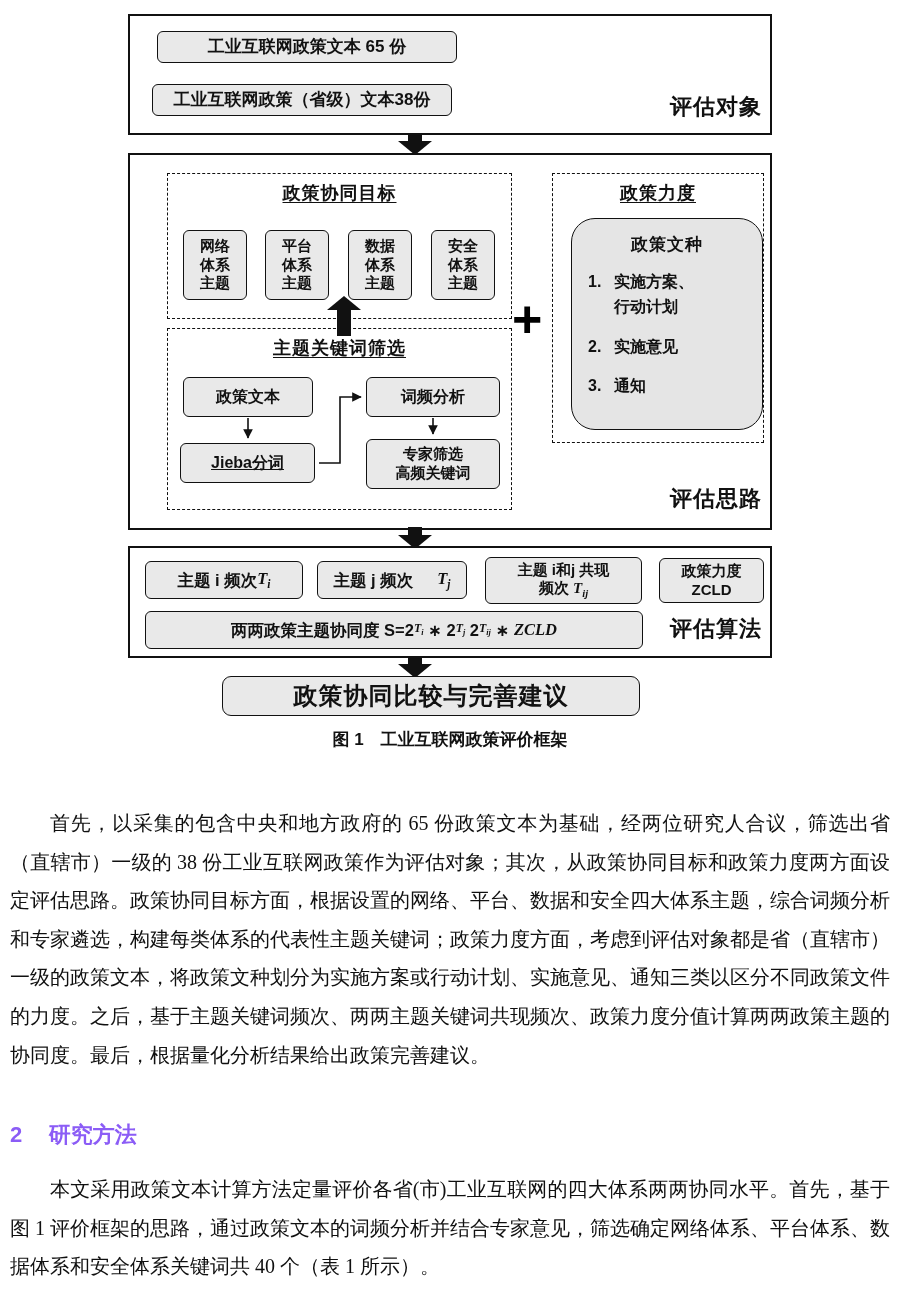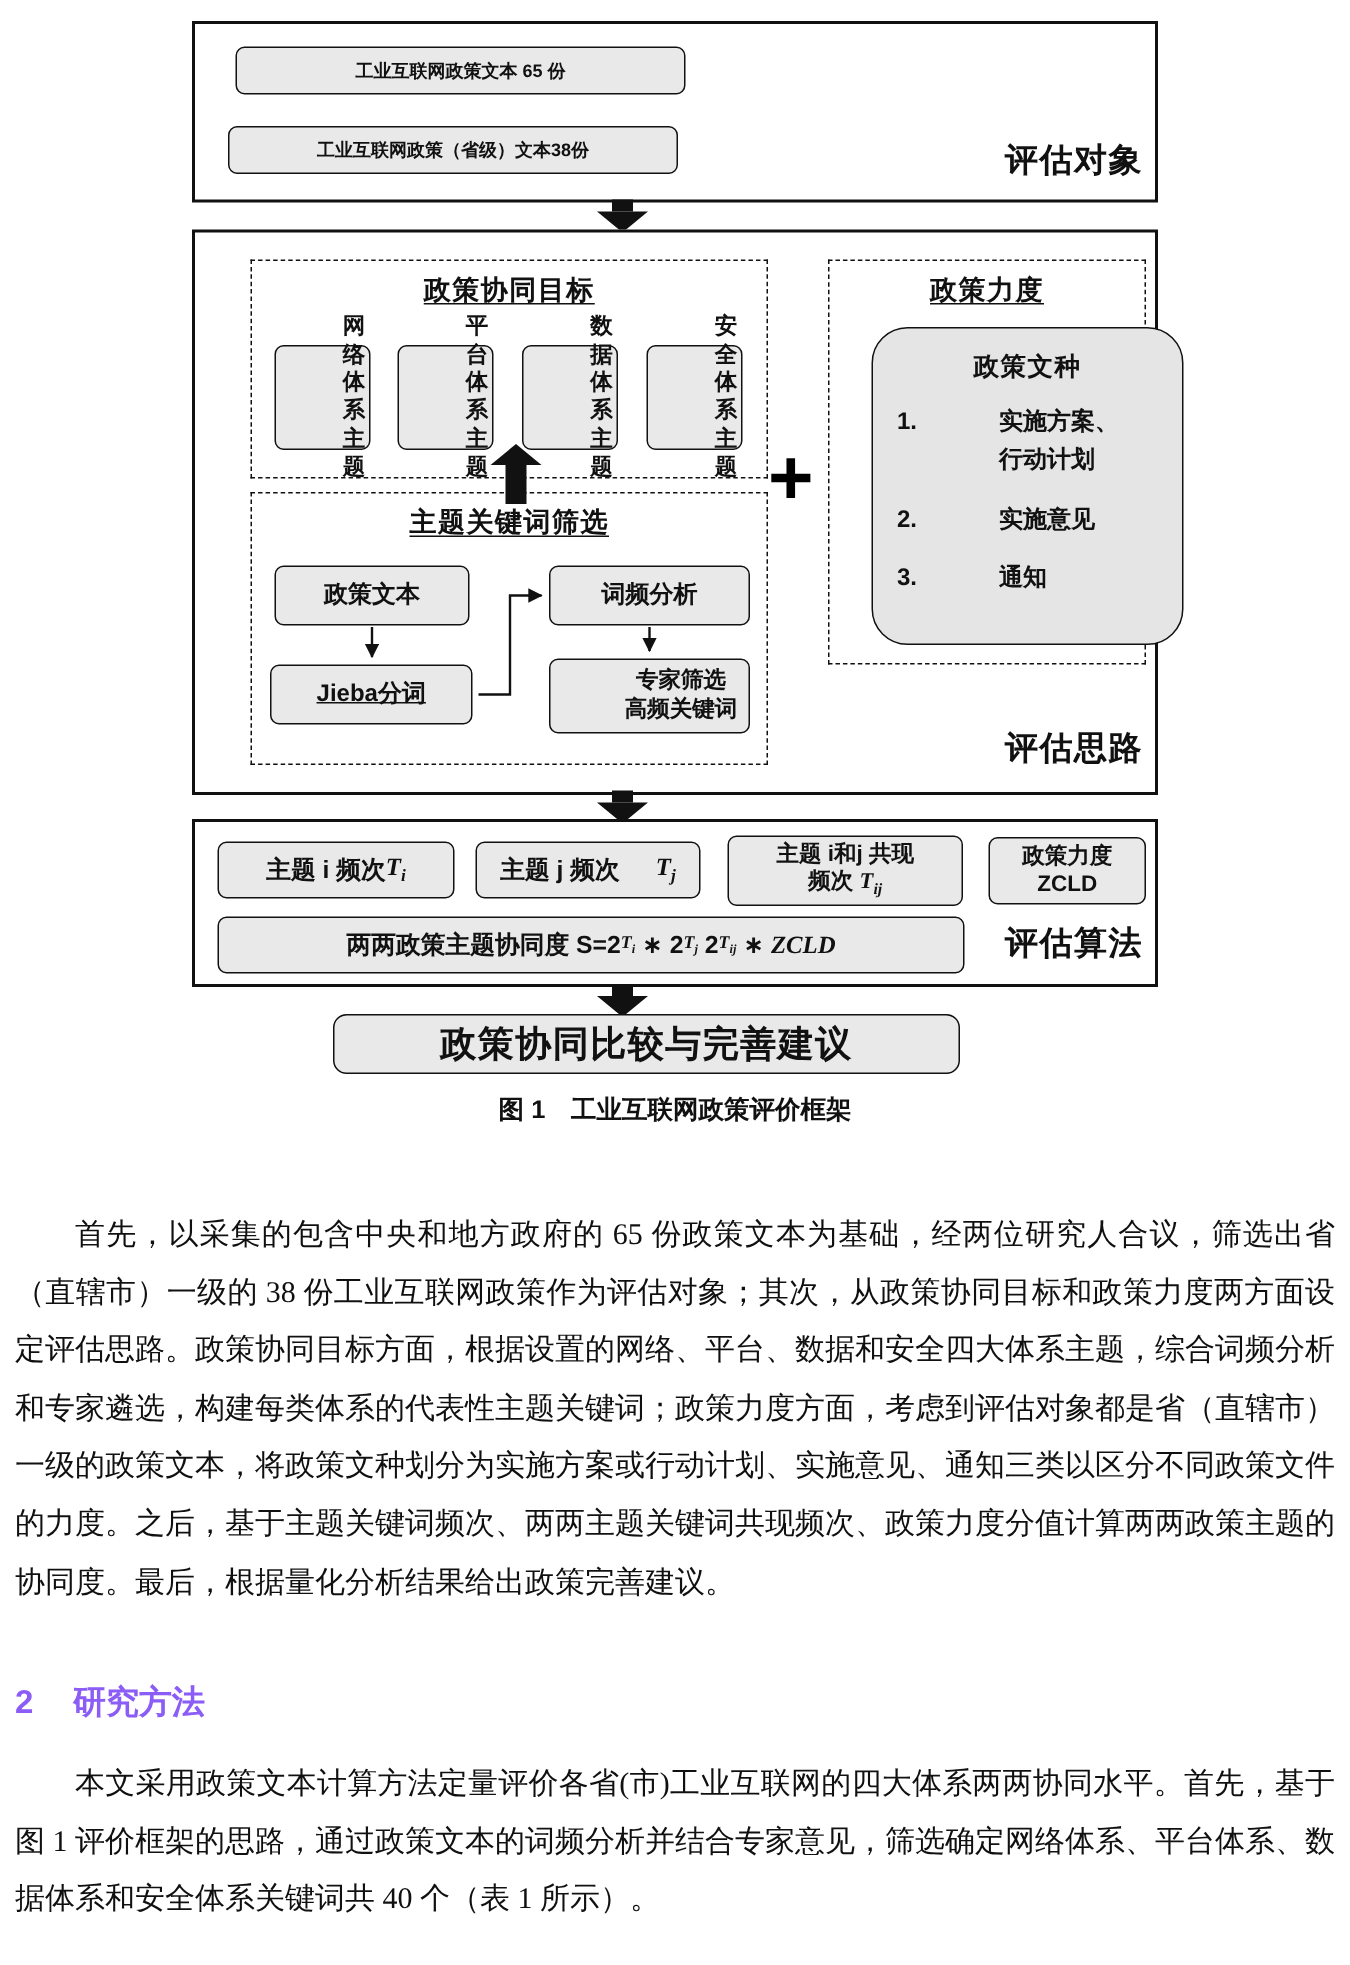--- a/index.html
+++ b/index.html
@@ -9,23 +9,23 @@
 
   
   .figure { position:absolute; left:128px; top:14px; width:644px; height:748px; }
   .fbox { position:absolute; left:0; width:644px; border:2px solid #111; background:#fff; }
   .box1 { top:0; height:121px; }
   .box2 { top:139px; height:377px; }
   .box3 { top:532px; height:112px; }
 
   .pill { position:absolute; background:#e9e9e9; border:1.4px solid #111; border-radius:6px;
           display:flex; flex-direction:column; align-items:center; justify-content:center;
-          font-weight:bold; font-size:12px; text-align:center; line-height:1.25; }
+          font-weight:bold; font-size:17px; text-align:center; line-height:1.25; }
   .pill.small { font-size:15px; }
-  .pre { white-space:pre-line;padding-left:42px; }
+  .pre { white-space:pre-line; }
 
   .side-label { position:absolute; font-size:22px; font-weight:bold; letter-spacing:1px; }
 
   .dashed { position:absolute; border:1.7px dashed #111; background:#fff; }
   .dtitle { font-weight:bold; text-decoration:underline; text-underline-offset:3px;
             font-size:18px; text-align:center; margin-top:7px; letter-spacing:1px; }
 
   
   .barrow { position:absolute; display:flex; flex-direction:column; align-items:center; width:34px; }
   .barrow .stem { width:14px; background:#111; }
@@ -121,21 +121,21 @@
             </marker>
           </defs>
           <line x1="80" y1="89" x2="80" y2="109" stroke="#111" stroke-width="1.6" marker-end="url(#ah)"></line>
           <line x1="265" y1="89" x2="265" y2="105" stroke="#111" stroke-width="1.6" marker-end="url(#ah)"></line>
           <polyline points="151,134 172,134 172,68 193,68" fill="none" stroke="#111" stroke-width="1.6" marker-end="url(#ah)"></polyline>
         </svg>
       </div>
 
       <div class="dashed" style="left:422px; top:18px; width:212px; height:270px;">
         <div class="dtitle">政策力度</div>
-        <div class="panel" style="left:28px; top:44px; width:208px; height:212px;">
+        <div class="panel" style="left:18px; top:44px; width:192px; height:212px;">
           <div class="panel-title">政策文种</div>
           <div class="panel-list">
             <div class="panel-item">
               <span class="num">1.</span>
               <span class="pre">实施方案、
 行动计划</span>
             </div>
             <div class="panel-item">
               <span class="num">2.</span>
               <span class="pre">实施意见</span>

